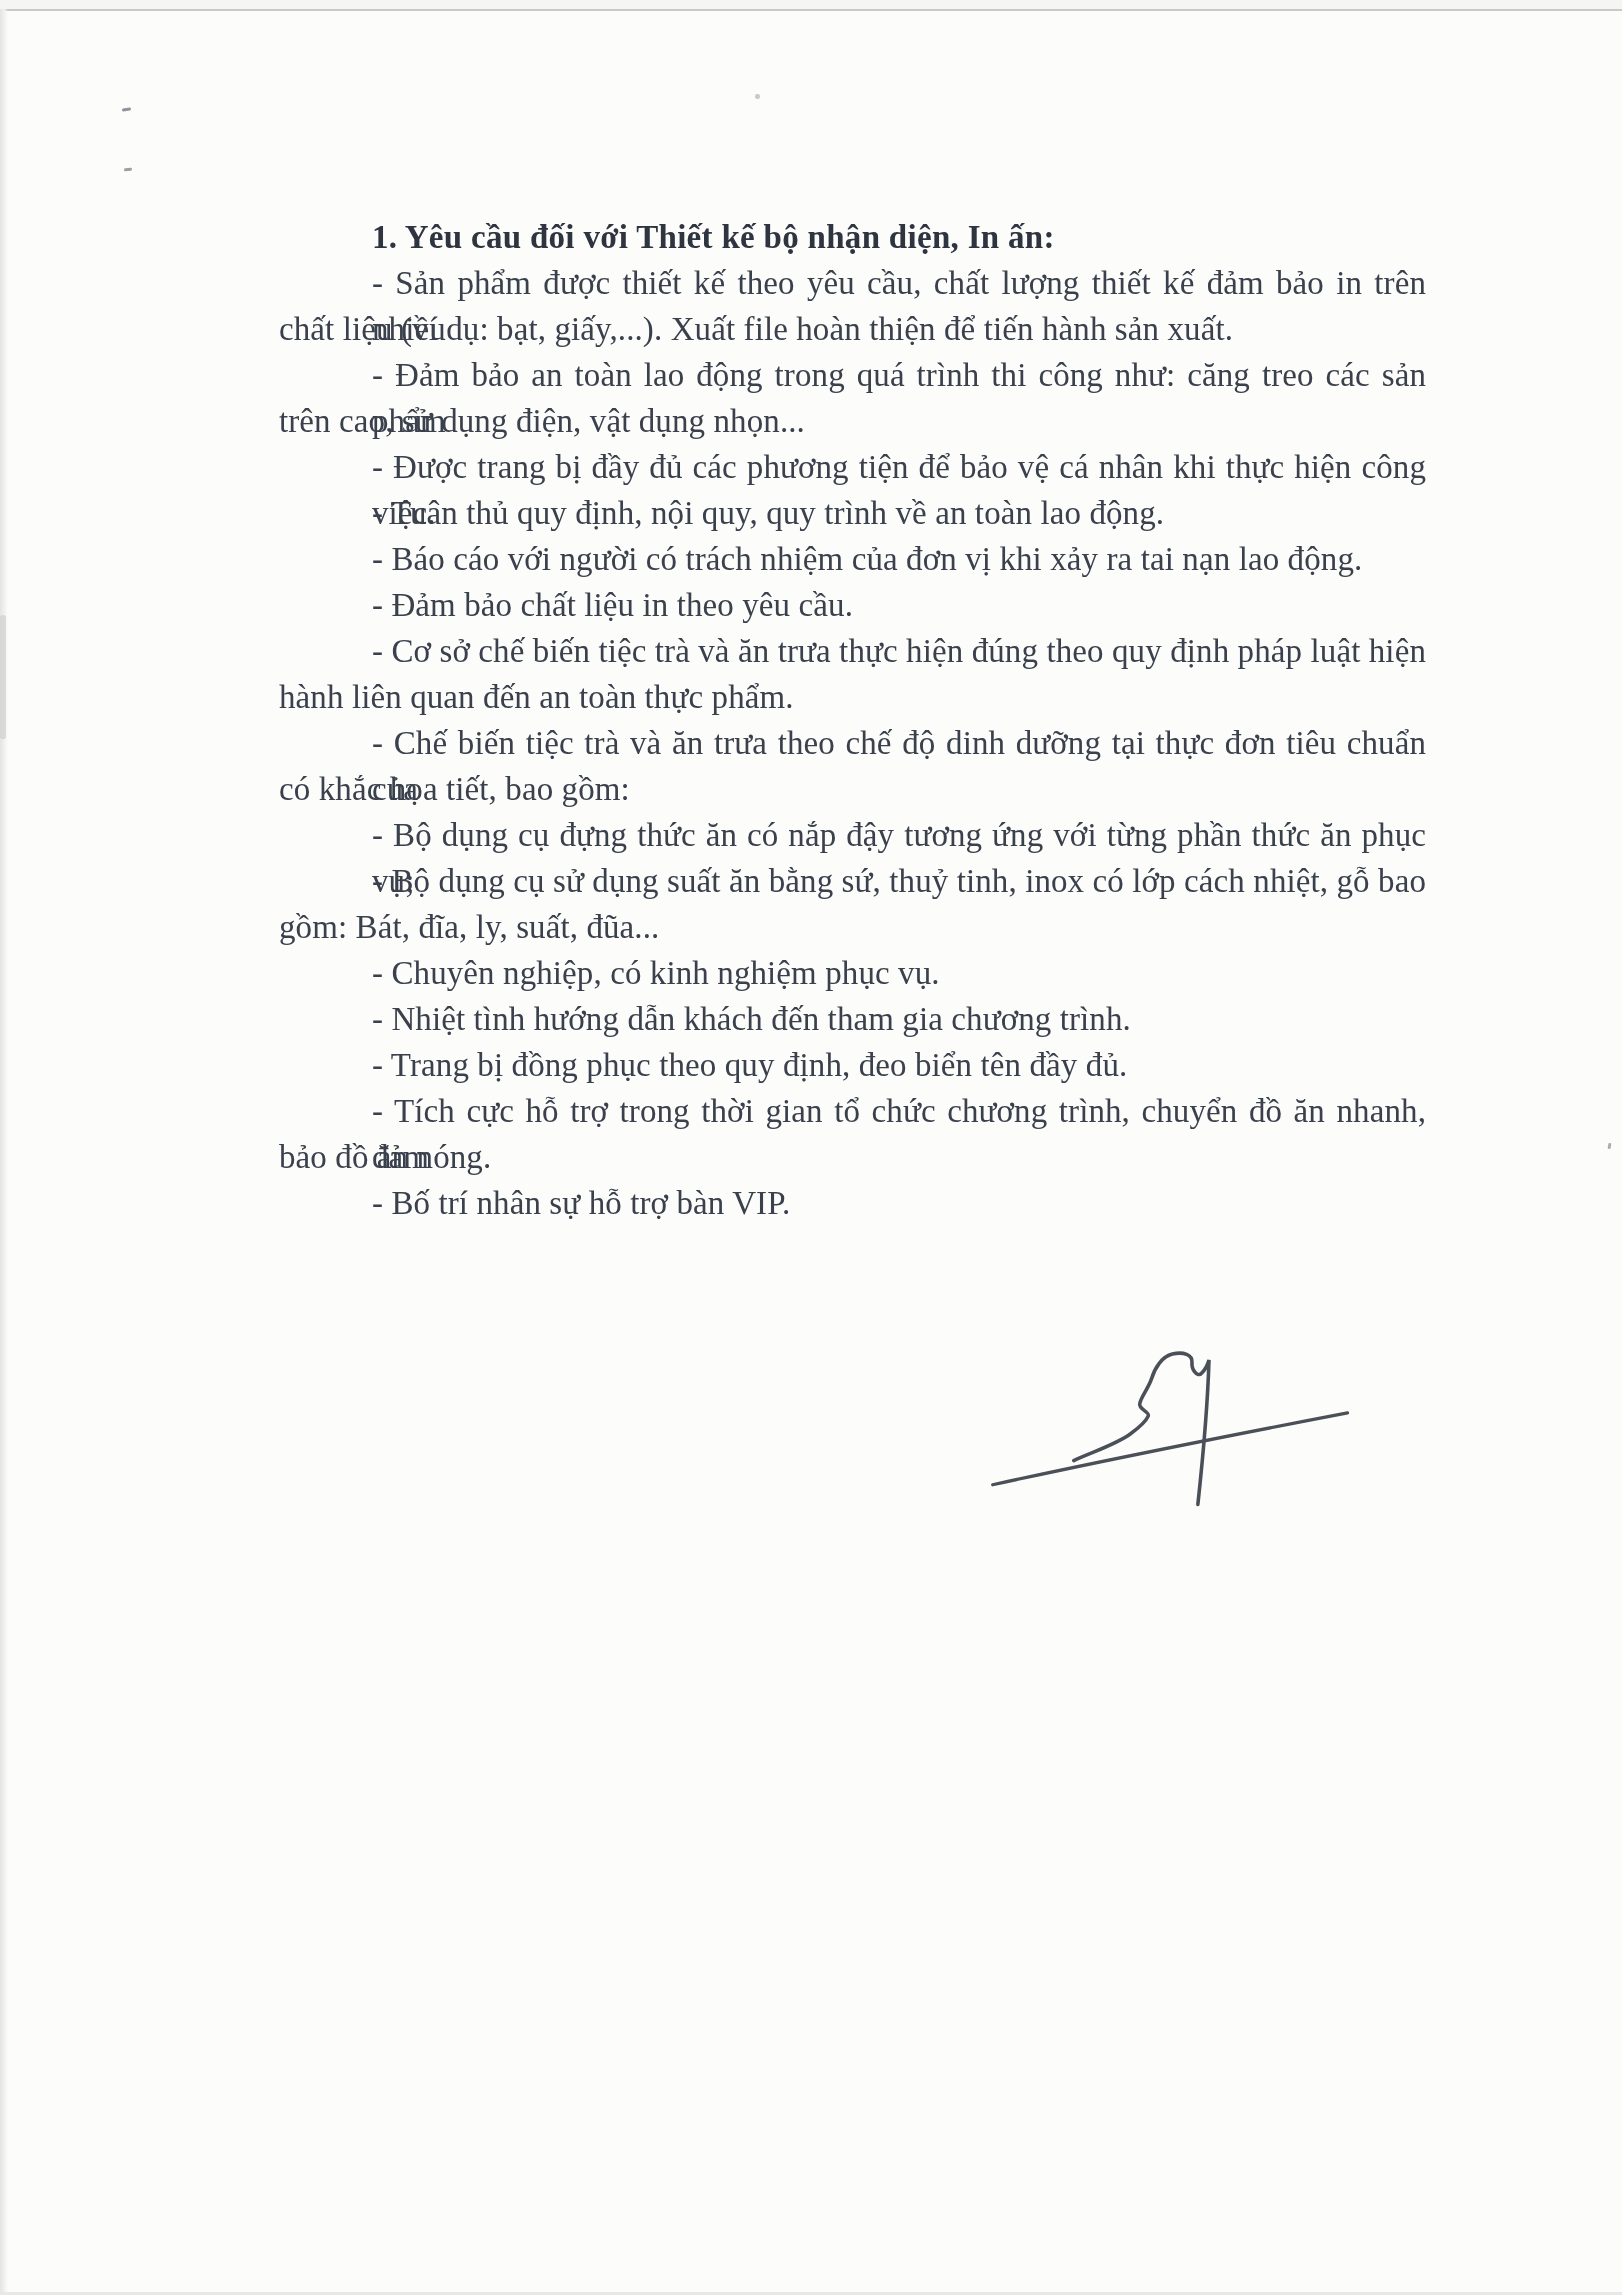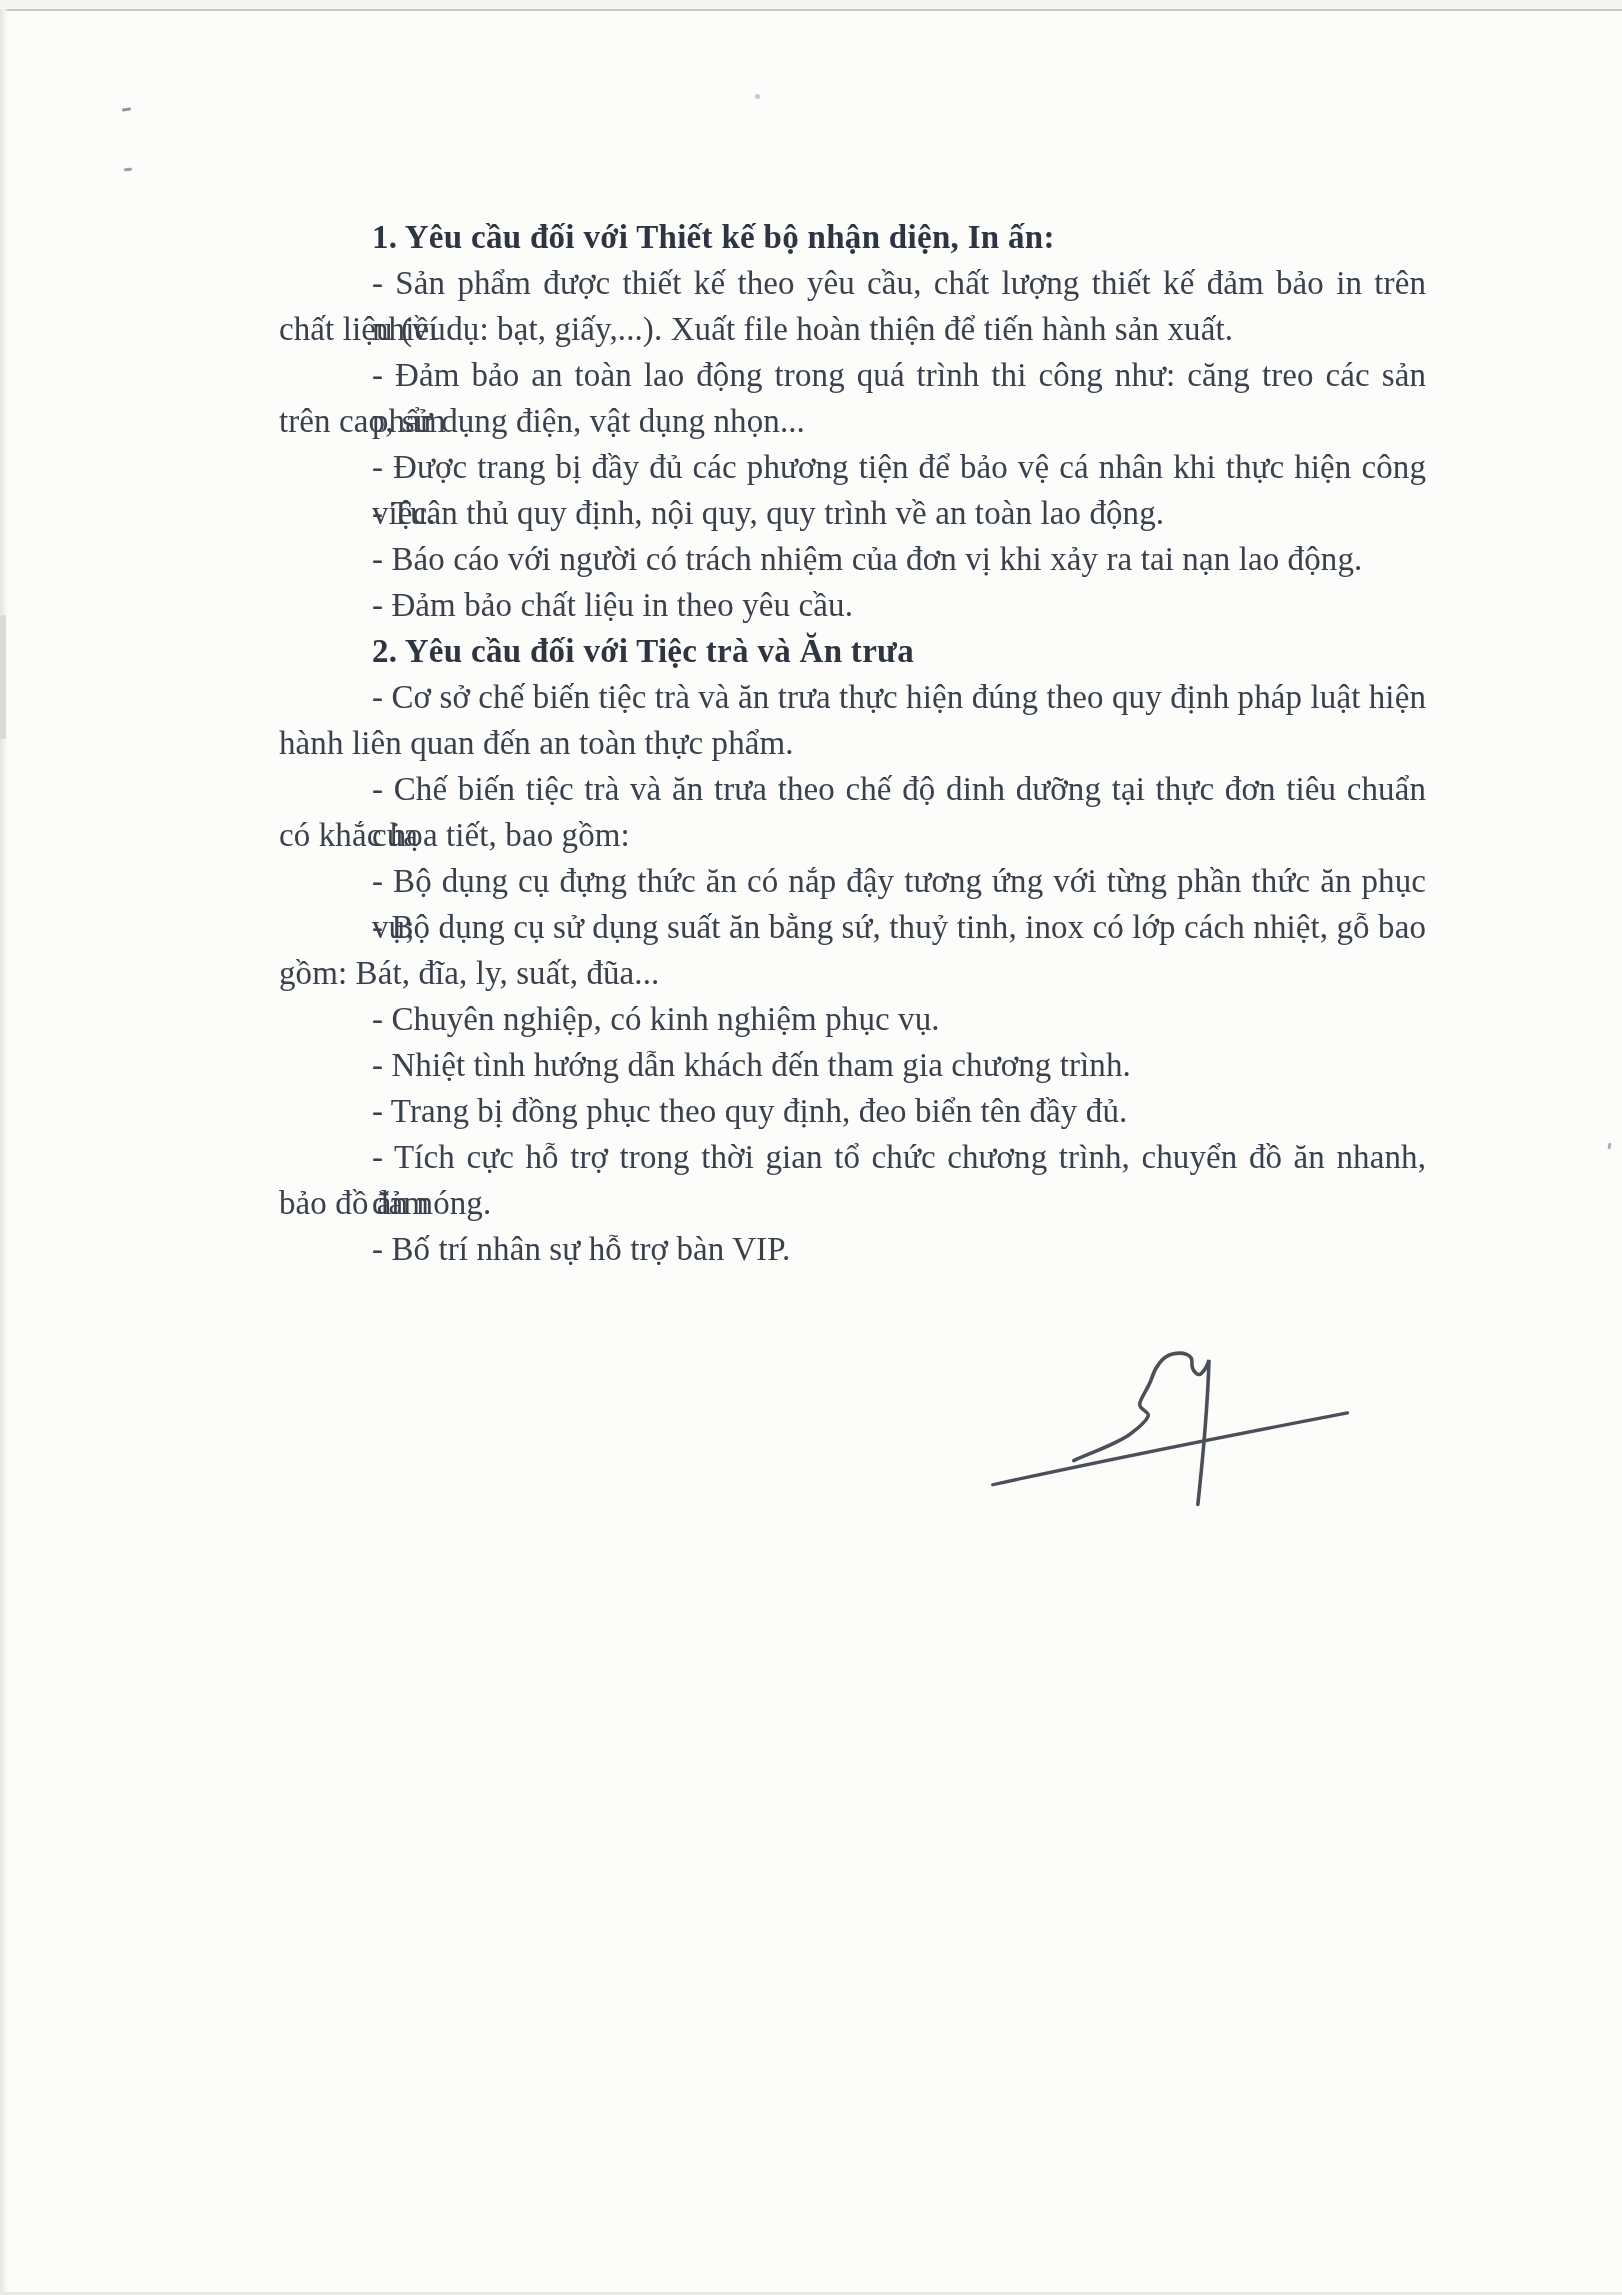--- a/index.html
+++ b/index.html
@@ -136,21 +136,20 @@
   <div class="text-block">
       <div class="line indent bold">1. Yêu cầu đối với Thiết kế bộ nhận diện, In ấn:</div>
       <div class="line indent justify">- Sản phẩm được thiết kế theo yêu cầu, chất lượng thiết kế đảm bảo in trên nhiều</div>
       <div class="line">chất liệu (ví dụ: bạt, giấy,...). Xuất file hoàn thiện để tiến hành sản xuất.</div>
       <div class="line indent justify">- Đảm bảo an toàn lao động trong quá trình thi công như: căng treo các sản phẩm</div>
       <div class="line">trên cao, sử dụng điện, vật dụng nhọn...</div>
       <div class="line indent justify">- Được trang bị đầy đủ các phương tiện để bảo vệ cá nhân khi thực hiện công việc.</div>
       <div class="line indent">- Tuân thủ quy định, nội quy, quy trình về an toàn lao động.</div>
       <div class="line indent">- Báo cáo với người có trách nhiệm của đơn vị khi xảy ra tai nạn lao động.</div>
       <div class="line indent">- Đảm bảo chất liệu in theo yêu cầu.</div>
-      <div class="line indent bold">2. Yêu cầu đối với Tiệc trà và Ăn trưa</div>
       <div class="line indent justify">- Cơ sở chế biến tiệc trà và ăn trưa thực hiện đúng theo quy định pháp luật hiện</div>
       <div class="line">hành liên quan đến an toàn thực phẩm.</div>
       <div class="line indent justify">- Chế biến tiệc trà và ăn trưa theo chế độ dinh dưỡng tại thực đơn tiêu chuẩn của</div>
       <div class="line">có khắc họa tiết, bao gồm:</div>
       <div class="line indent justify">- Bộ dụng cụ đựng thức ăn có nắp đậy tương ứng với từng phần thức ăn phục vụ;</div>
       <div class="line indent justify">- Bộ dụng cụ sử dụng suất ăn bằng sứ, thuỷ tinh, inox có lớp cách nhiệt, gỗ bao</div>
       <div class="line">gồm: Bát, đĩa, ly, suất, đũa...</div>
       <div class="line indent">- Chuyên nghiệp, có kinh nghiệm phục vụ.</div>
       <div class="line indent">- Nhiệt tình hướng dẫn khách đến tham gia chương trình.</div>
       <div class="line indent">- Trang bị đồng phục theo quy định, đeo biển tên đầy đủ.</div>

